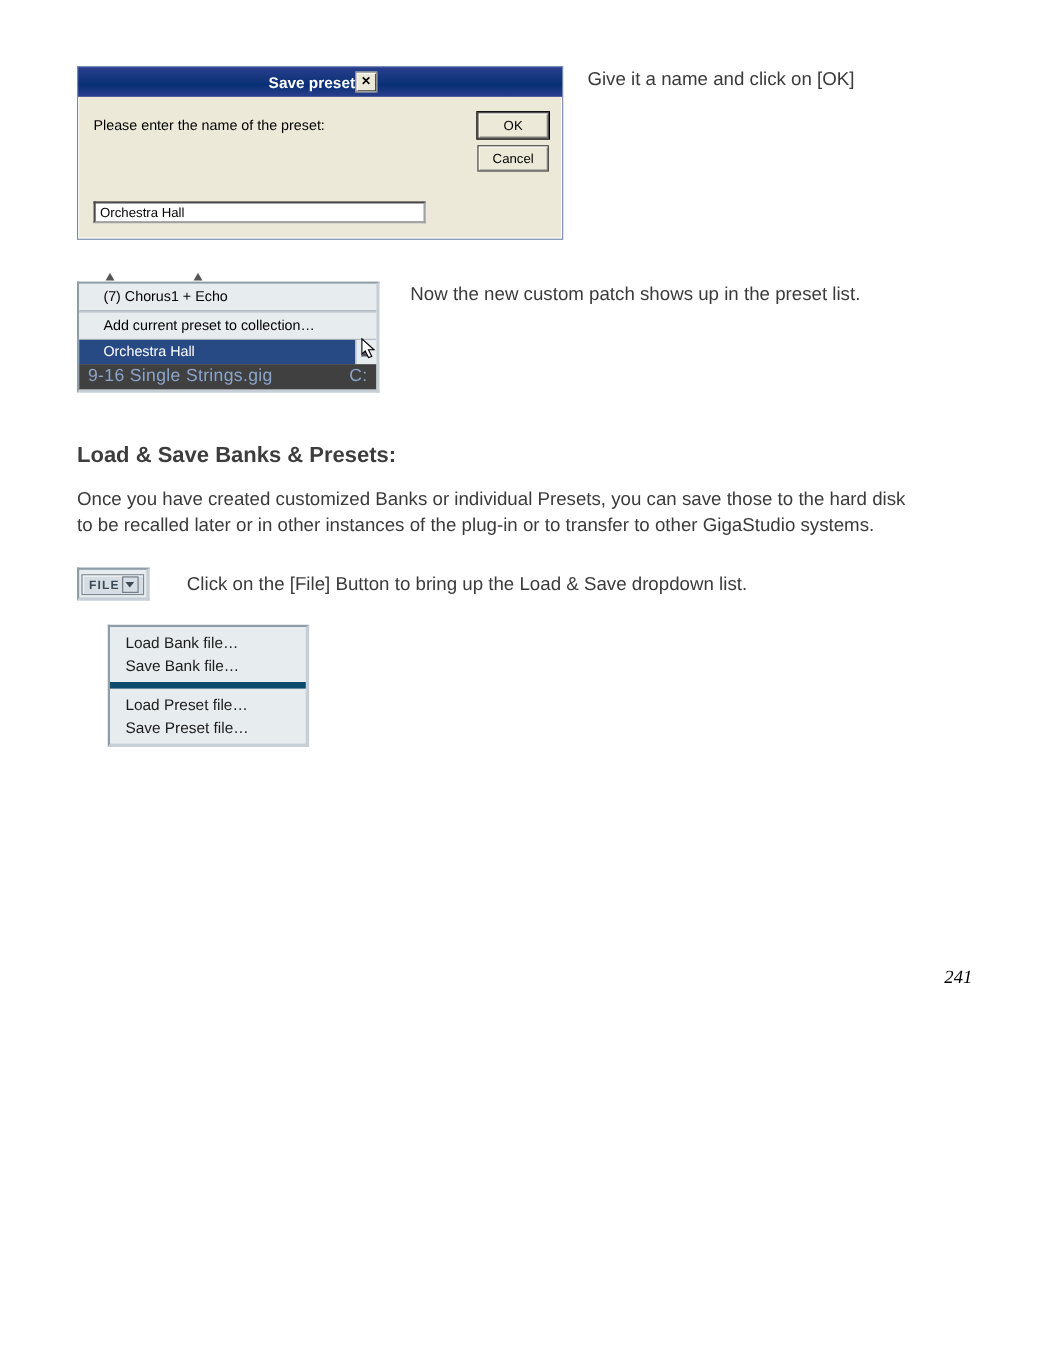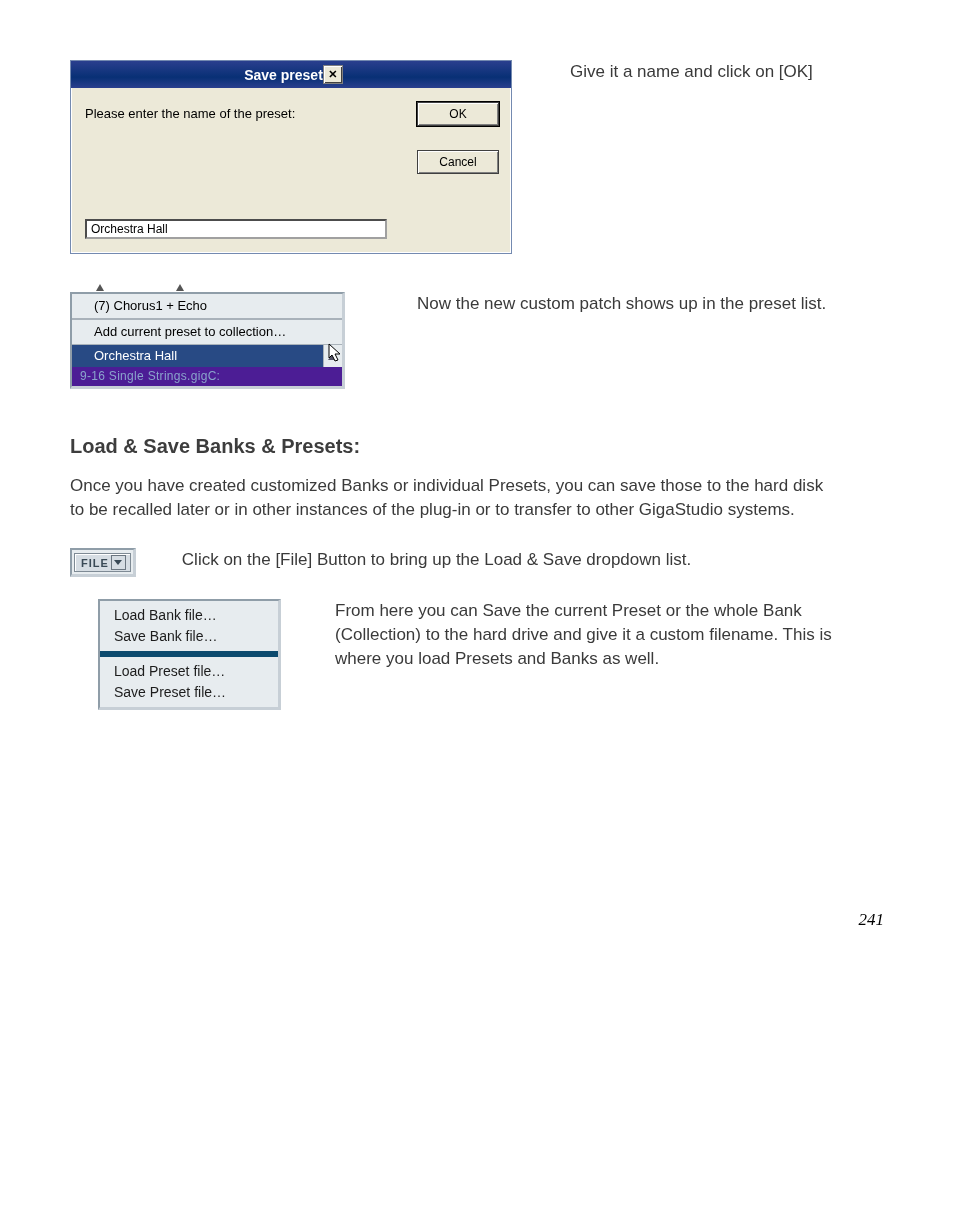--- a/index.html
+++ b/index.html
@@ -54,23 +54,23 @@
     justify-content: space-between;
   }
   .dlg-prompt {
     font-size: 13px;
     color: #000;
     font-family: Tahoma, Arial, sans-serif;
     padding-top: 4px;
   }
   .dlg-btns button {
     display: block;
-    width: 82px;
+    width: 65px;
     height: 24px;
-    margin-bottom: 24px;
+    margin-bottom: 6px;
     background: #ece9d8;
     border: 1px solid #404040;
     box-shadow: inset 1px 1px 0 #fff, inset -1px -1px 0 #808080;
     font-family: Tahoma, Arial, sans-serif;
     font-size: 12px;
     color: #000;
   }
   .dlg-btns button.default {
     outline: 1px solid #000;
   }
@@ -142,25 +142,26 @@
     width: 0; height: 0;
     border-left: 5px solid transparent;
     border-right: 5px solid transparent;
     border-bottom: 7px solid #556;
   }
   .pp-scroll-cursor {
     position: relative;
   }
   .pp-scroll-cursor svg { position: absolute; right: -2px; top: -2px; }
   .pp-bottom {
-    background: #4c1d95;
+    background: #404040;
     color: #8aa4cc;
-    font-size: 12px;
+    font-size: 16px;
     padding: 2px 8px 3px 8px;
     display: flex;
+    justify-content: space-between;
     letter-spacing: 0.3px;
   }
 
   
   h2.section {
     font-family: "Segoe UI", Arial, sans-serif;
     font-weight: bold;
     font-size: 20px;
     color: #3d3d3d;
     margin: 46px 0 16px 0;
@@ -250,24 +251,24 @@
       <div class="dlg-btns">
         <button class="default">OK</button>
         <button>Cancel</button>
       </div>
     </div>
     <div class="dlg-input-wrap">
       <input class="dlg-input" value="Orchestra Hall" style="">
     </div>
   </div>
 
-  <div class="para" style="margin-left:58px; max-width:260px;text-align:center;">Give it a name and click on [OK]</div>
+  <div class="para" style="margin-left:22px; max-width:260px;text-align:center;">Give it a name and click on [OK]</div>
 </div>
 
-<div class="row" style="margin-top:38px;gap:44px;">
+<div class="row" style="margin-top:38px;">
   <div class="preset-panel">
     <div class="pp-row top">(7) Chorus1 + Echo</div>
     <div class="pp-row sep">Add current preset to collection…</div>
     <div class="pp-sel-row">
       <div class="pp-sel">Orchestra Hall</div>
       <div class="pp-scroll-up pp-scroll-cursor">
         <div class="pp-arrow-up"></div>
         <svg width="16" height="20" viewBox="0 0 16 20">
           <polygon points="1,1 1,15 4,12 7,18 10,17 7,11 12,11" fill="#fff" stroke="#000" stroke-width="1"></polygon>
         </svg>
@@ -279,41 +280,40 @@
     </div>
   </div>
 
   <div class="para" style="margin-left:28px; max-width:420px;">Now the new custom patch shows up in the preset list.</div>
 </div>
 
 <h2 class="section">Load &amp; Save Banks &amp; Presets:</h2>
 
 <div class="para" style="max-width:760px;">Once you have created customized Banks or individual Presets, you can save those to the hard disk to be recalled later or in other instances of the plug-in or to transfer to other GigaStudio systems.</div>
 
-<div class="row" style="margin-top:26px; align-items:flex-start;gap:28px;">
+<div class="row" style="margin-top:26px; align-items:center;">
   <div class="file-btn-outer">
     <div class="file-btn">
       <span>FILE</span>
       <span class="arrow-box">
         <span class="arrow-down"></span>
       </span>
     </div>
   </div>
-  <div class="para" style="margin-left:18px;">Click on the [File] Button to bring up the Load &amp; Save dropdown list.</div>
+  <div class="para" style="margin-left:34px;">Click on the [File] Button to bring up the Load &amp; Save dropdown list.</div>
 </div>
 
 <div class="row" style="margin-top:22px;">
   <div style="margin-left:28px;border-radius:22px;">
     <div class="menu4">
       <div class="grp">
         <div class="item">Load Bank file…</div>
         <div class="item">Save Bank file…</div>
       </div>
       <div class="grp">
         <div class="item">Load Preset file…</div>
         <div class="item">Save Preset file…</div>
       </div>
     </div>
   </div>
-  <div class="para" style="margin-left:54px; max-width:500px;">From here you can Save the current Preset or the whole Bank (Collection) to the hard drive and give it a custom filename.  This is where you load Presets and Banks as well.</div>
 </div>
 
 <div class="pagenum">241</div>
 
 </body></html>

